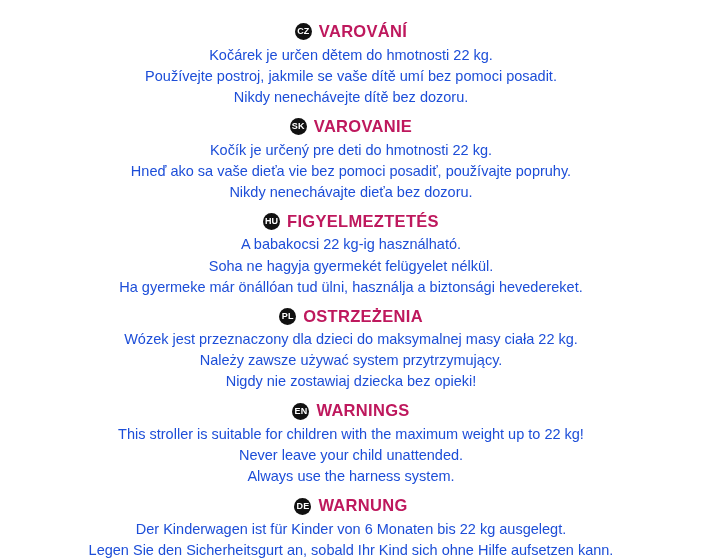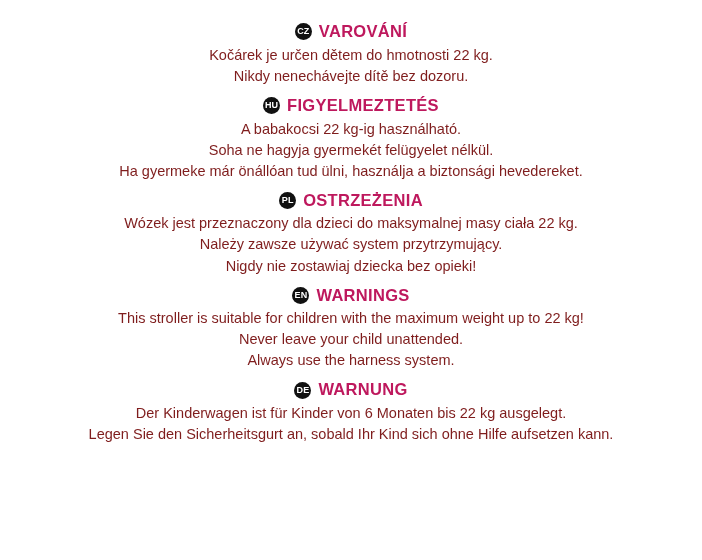--- a/index.html
+++ b/index.html
@@ -57,42 +57,54 @@
   .heading-text {
     font-size: 16.5px;
     font-weight: bold;
     letter-spacing: 0.3px;
     color: #be185d;
     line-height: 1.2;
   }
   .lines {
     font-size: 14.5px;
     line-height: 1.45;
-    color: #7f1d1d;
+    color: #1d4ed8;
   }
   .lines div {
     white-space: nowrap;
   }
 </style>
 </head>
 <body>
 
 <div class="page">
 
   <div class="block">
     <div class="heading-row">
       <span class="lang-badge">CZ</span>
       <span class="heading-text">VAROVÁNÍ</span>
     </div>
     <div class="lines">
       <div>Kočárek je určen dětem do hmotnosti 22 kg.</div>
+      <div>Používejte postroj, jakmile se vaše dítě umí bez pomoci posadit.</div>
       <div>Nikdy nenechávejte dítě bez dozoru.</div>
     </div>
   </div>
 
+  <div class="block">
+    <div class="heading-row">
+      <span class="lang-badge">SK</span>
+      <span class="heading-text">VAROVANIE</span>
+    </div>
+    <div class="lines">
+      <div>Kočík je určený pre deti do hmotnosti 22 kg.</div>
+      <div>Hneď ako sa vaše dieťa vie bez pomoci posadiť, používajte popruhy.</div>
+      <div>Nikdy nenechávajte dieťa bez dozoru.</div>
+    </div>
+  </div>
 
   <div class="block">
     <div class="heading-row">
       <span class="lang-badge">HU</span>
       <span class="heading-text">FIGYELMEZTETÉS</span>
     </div>
     <div class="lines">
       <div>A babakocsi 22 kg-ig használható.</div>
       <div>Soha ne hagyja gyermekét felügyelet nélkül.</div>
       <div>Ha gyermeke már önállóan tud ülni, használja a biztonsági hevedereket.</div>

